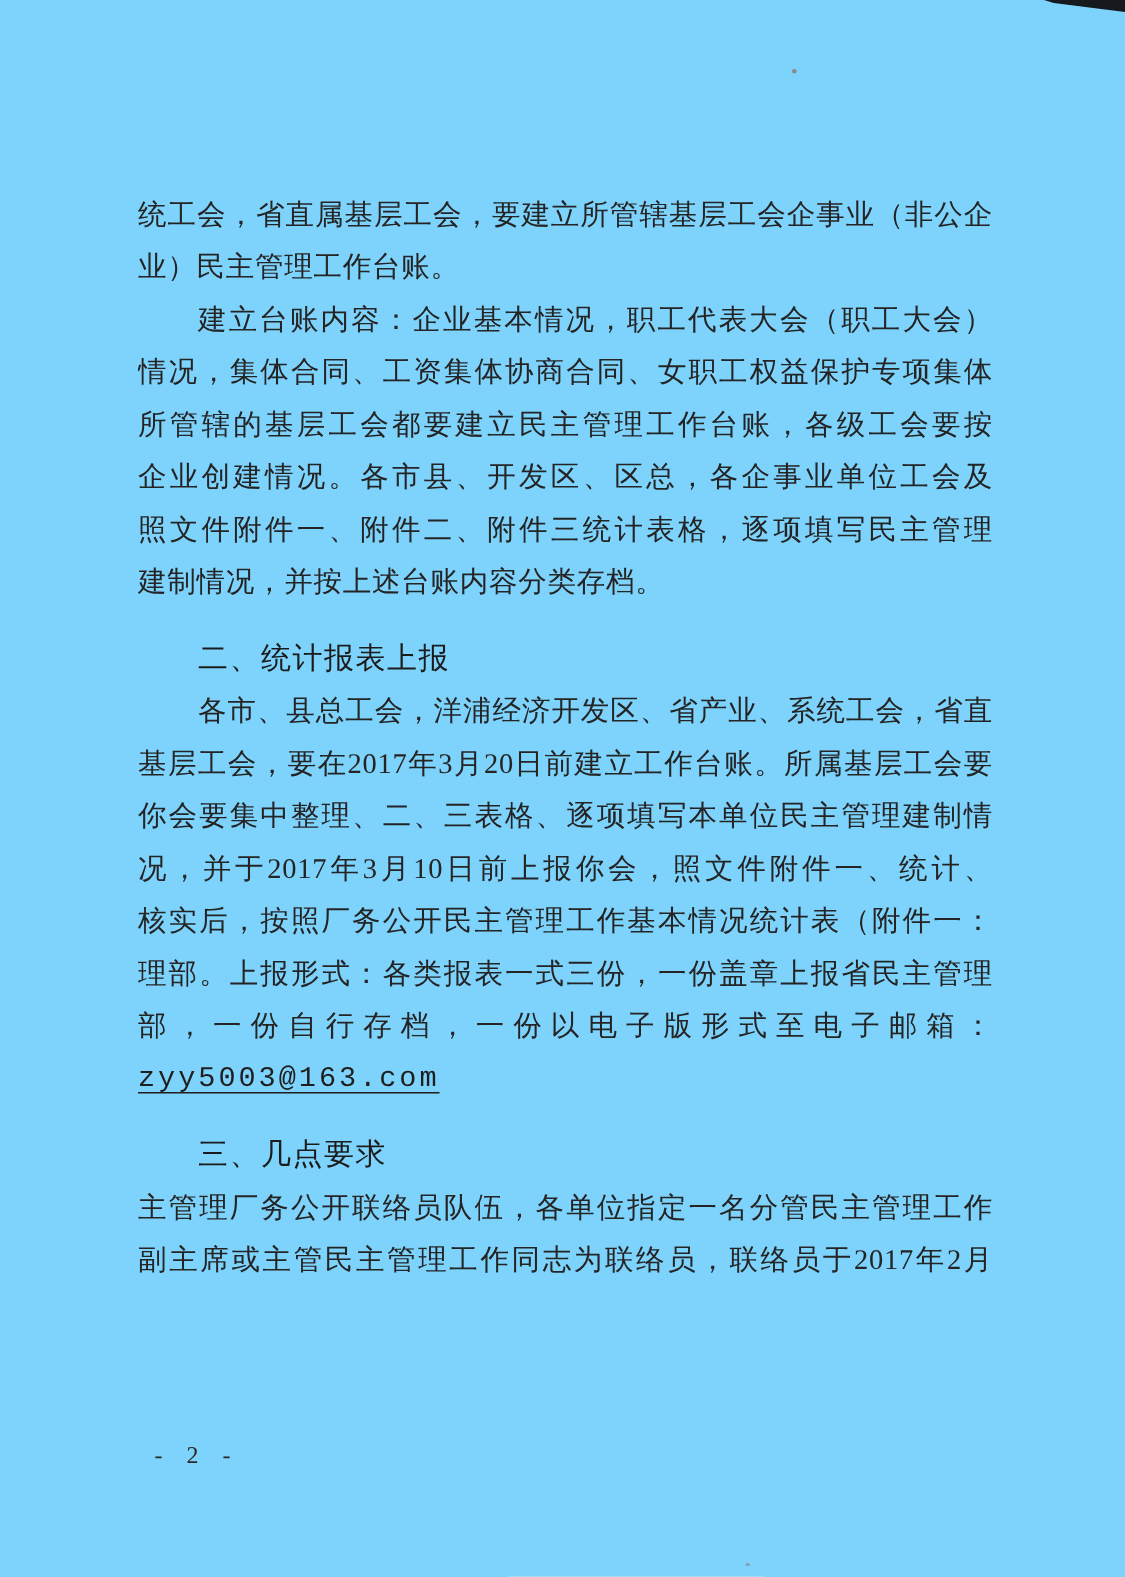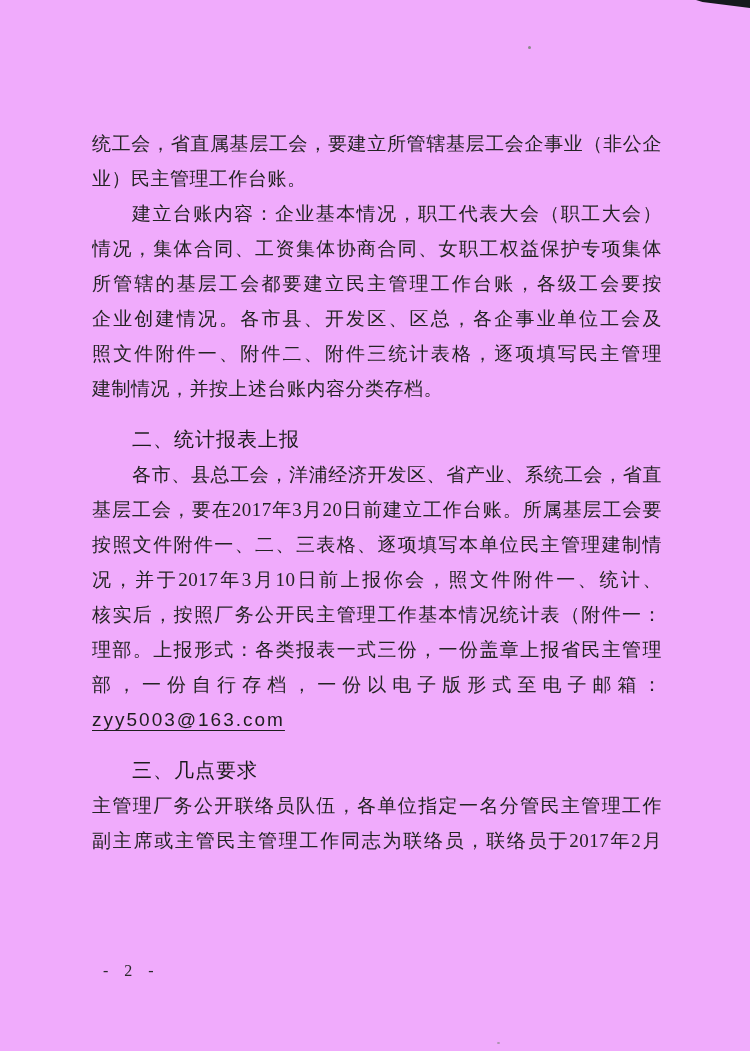--- a/index.html
+++ b/index.html
@@ -4,21 +4,21 @@
 <style>
   html, body { margin: 0; padding: 0; }
   body {
     width: 750px; height: 1051px;
     background: #e9e9e9;
     font-family: "Liberation Serif", "DejaVu Serif", serif;
   }
   .page {
     position: relative;
     width: 750px; height: 1051px;
-    background: #f0abfc;
+    background: #7dd3fc;
     overflow: hidden;
     color: #242424;
   }
   
   .corner-artifact {
     position: absolute; top: 0; right: 0;
     width: 54px; height: 8px;
     background: #16191d;
     clip-path: polygon(0 0, 100% 0, 100% 100%, 12% 25%);
   }
@@ -48,21 +48,21 @@
     font-weight: normal;
     font-size: 20px;
     line-height: 35px;
     height: 35px;
     text-indent: 40px;
     color: #1b1b1b;
     letter-spacing: 1px;
     margin-top: 16px;
   }
   .email-line {
-    font-family: Liberation Sans, sans-serif;
+    font-family: Liberation Mono, monospace;
     font-size: 19px;
     line-height: 35px;
     height: 35px;
     letter-spacing: 2px;
     text-decoration: underline;
     text-underline-offset: 4px;
     color: #1e1e1e;
   }
   .page-number {
     position: absolute;
@@ -86,21 +86,21 @@
       <div class="line">业）民主管理工作台账。</div>
       <div class="line fill indent">建立台账内容：企业基本情况，职工代表大会（职工大会）</div>
       <div class="line fill">情况，集体合同、工资集体协商合同、女职工权益保护专项集体</div>
       <div class="line fill">所管辖的基层工会都要建立民主管理工作台账，各级工会要按</div>
       <div class="line fill">企业创建情况。各市县、开发区、区总，各企事业单位工会及</div>
       <div class="line fill">照文件附件一、附件二、附件三统计表格，逐项填写民主管理</div>
       <div class="line">建制情况，并按上述台账内容分类存档。</div>
       <div class="heading">二、统计报表上报</div>
       <div class="line fill indent">各市、县总工会，洋浦经济开发区、省产业、系统工会，省直属</div>
       <div class="line fill">基层工会，要在2017年3月20日前建立工作台账。所属基层工会要</div>
-      <div class="line fill">按照文件附件一、二、三表格、逐项填写本单位民主管理建制情</div>
+      <div class="line fill">你会要集中整理、二、三表格、逐项填写本单位民主管理建制情</div>
       <div class="line fill">况，并于2017年3月10日前上报你会，照文件附件一、统计、</div>
       <div class="line fill">核实后，按照厂务公开民主管理工作基本情况统计表（附件一：</div>
       <div class="line fill">理部。上报形式：各类报表一式三份，一份盖章上报省民主管理</div>
       <div class="line fill">部，一份自行存档，一份以电子版形式至电子邮箱：</div>
       <div class="email-line">zyy5003@163.com</div>
       <div class="heading">三、几点要求</div>
       <div class="line fill">主管理厂务公开联络员队伍，各单位指定一名分管民主管理工作</div>
       <div class="line fill">副主席或主管民主管理工作同志为联络员，联络员于2017年2月</div>
     </div>
 

